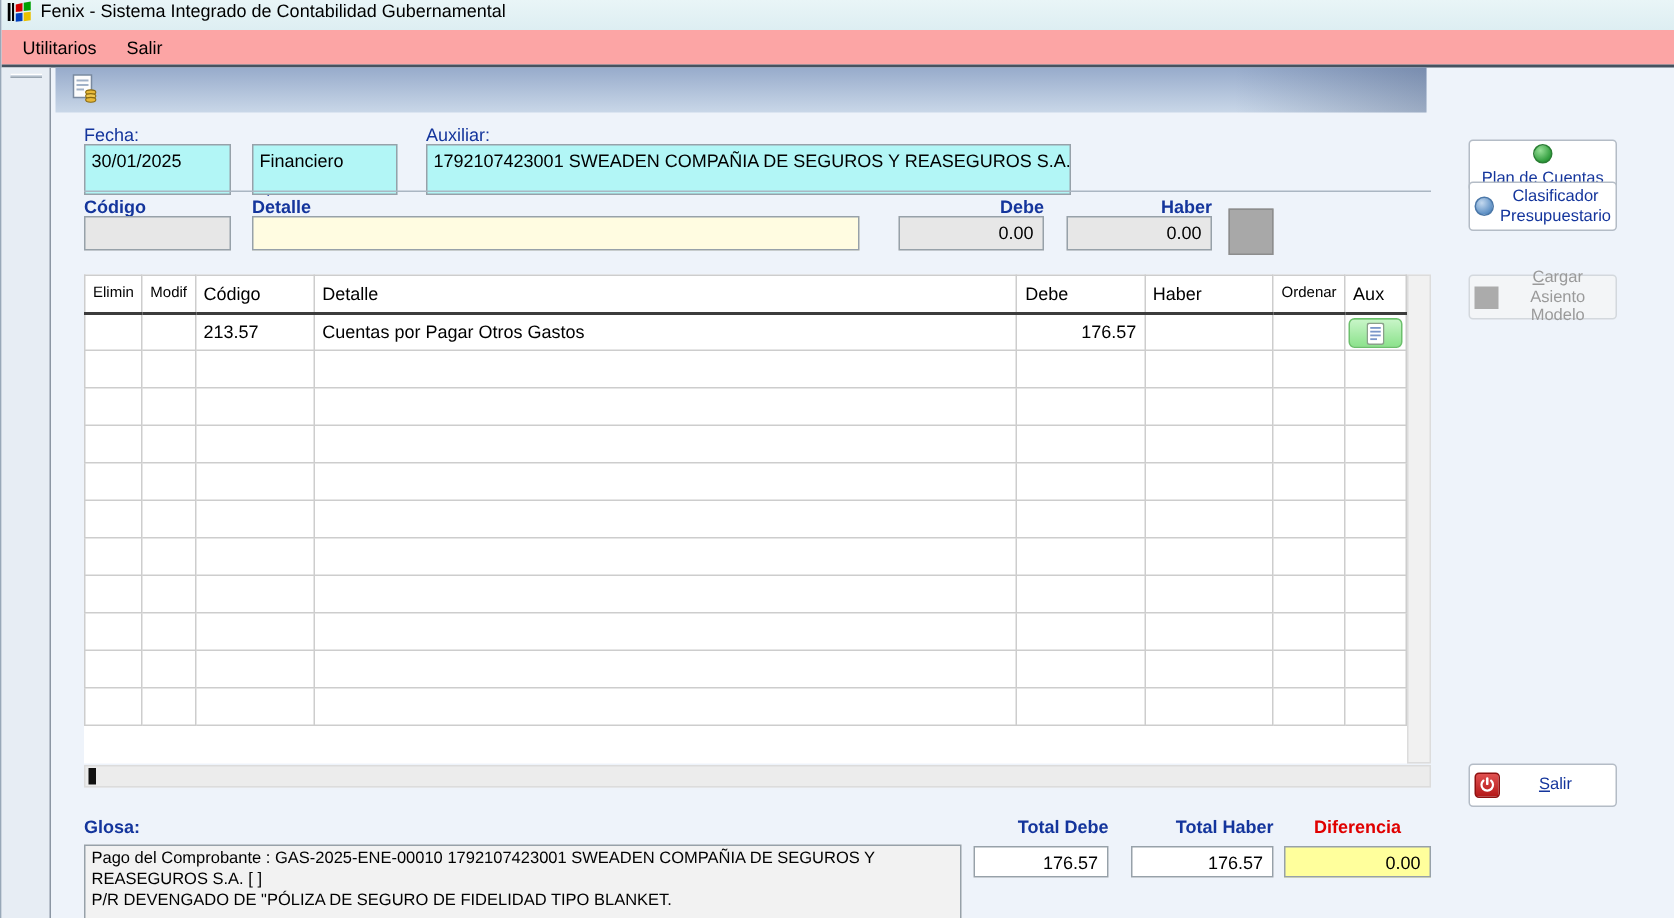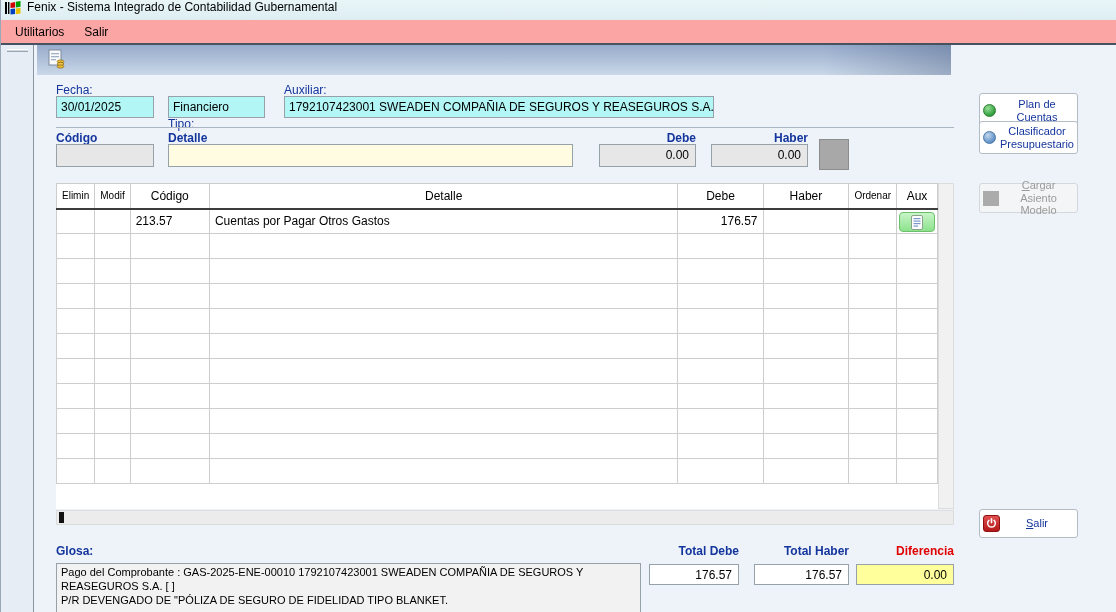--- a/index.html
+++ b/index.html
@@ -41,42 +41,42 @@
     background:
       linear-gradient(to right, rgba(40,60,100,0) 86%, rgba(40,60,100,0.28)),
       linear-gradient(to bottom,#97abcb,#c9d7e8);
   }
   .toolbar .tb-icon{ position:absolute; left:10px; top:4px; }
   
   .lbl{ position:absolute; font-size:12px; color:var(--navy); }
   .lbl.b{ font-weight:bold; }
   .lbl.red{ color:var(--red); font-weight:bold; }
   .field{
-    position:absolute; height:22px; border:1px solid #97a1a9; background:#fff;
+    position:absolute; height:34px; border:1px solid #97a1a9; background:#fff;
     font-size:12px; color:#000; padding:3px 4px 0 4px; white-space:nowrap; overflow:hidden;
   }
   .field.cyan{ background:var(--cyan); }
   .field.gray{ background:#e7e7e7; }
   .field.yellowish{ background:var(--paleyellow); }
   .field.right{ text-align:right; padding-right:6px; }
   .hsep{ position:absolute; height:1px; background:#aab6c2; }
   .sq-btn{
     position:absolute; background:#a8a8a8; border:1px solid #8d8d8d;
   }
   
   .table-wrap{
     position:absolute; left:55px; top:183px; width:882px; height:326px;
     background:#ffffff;
   }
   table.grid{ border-collapse:collapse; table-layout:fixed; }
   table.grid th, table.grid td{
     border:1px solid #cdcdcd; height:25px; padding:0 5px;
     font-size:12px; color:#000; overflow:hidden; white-space:nowrap;
   }
-  table.grid th{ font-weight:normal; text-align:center; border-bottom:2px solid #3c3c3c; background:#fff; }
+  table.grid th{ font-weight:normal; text-align:left; border-bottom:2px solid #3c3c3c; background:#fff; }
   table.grid th.sm{ font-size:10px; }
   table.grid td.num{ text-align:right; }
   table.grid td.ctr{ text-align:center; padding:0; }
   .aux-btn{
     display:inline-flex; align-items:center; justify-content:center;
     width:36px; height:20px; border-radius:4px; margin-top:2px;
     background:linear-gradient(to bottom,#c8f5c8,#8ce28c);
     border:1px solid #6cc06c; cursor:pointer;
   }
   .vscroll{
@@ -330,30 +330,30 @@
     </table>
   </div>
   <div class="vscroll"></div>
   <div class="hscroll">
     <div class="hthumb"></div>
   </div>
 
   <span class="lbl b" style="left:55px; top:544px;">Glosa:</span>
   <span class="lbl b" style="left:648px; top:544px; width:90px; text-align:right;">Total Debe</span>
   <span class="lbl b" style="left:753px; top:544px; width:95px; text-align:right;">Total Haber</span>
-  <span class="lbl red" style="left:855px; top:544px; width:98px; text-align:right;">Diferencia</span>
+  <span class="lbl red" style="left:855px; top:544px; width:98px; text-align:center;">Diferencia</span>
 
   <div class="glosa-box">Pago del Comprobante : GAS-2025-ENE-00010  1792107423001 SWEADEN COMPAÑIA DE SEGUROS Y
 REASEGUROS S.A.   [ ]
 P/R DEVENGADO DE "PÓLIZA DE SEGURO DE FIDELIDAD TIPO BLANKET.</div>
   <div class="total-box" style="left:648px; top:564px; width:90px;">176.57</div>
   <div class="total-box" style="left:753px; top:564px; width:95px;">176.57</div>
   <div class="total-box yellow" style="left:855px; top:564px; width:98px;">0.00</div>
 
-  <div class="side-btn" style="top:93px; height:35px;">
+  <div class="side-btn" style="top:93px; height:35px;flex-direction:column;">
     <span class="sphere green"></span>
     <span>Plan de Cuentas</span>
   </div>
   <div class="side-btn disabled" style="top:183px; height:30px;">
     <span class="gray-square"></span>
     <span><span class="accel">C</span><span>argar Asiento</span><br><span>Modelo</span></span>
   </div>
   <div class="side-btn" style="top:121px; height:33px;">
     <span class="sphere blue"></span>
     <span>Clasificador Presupuestario</span>

